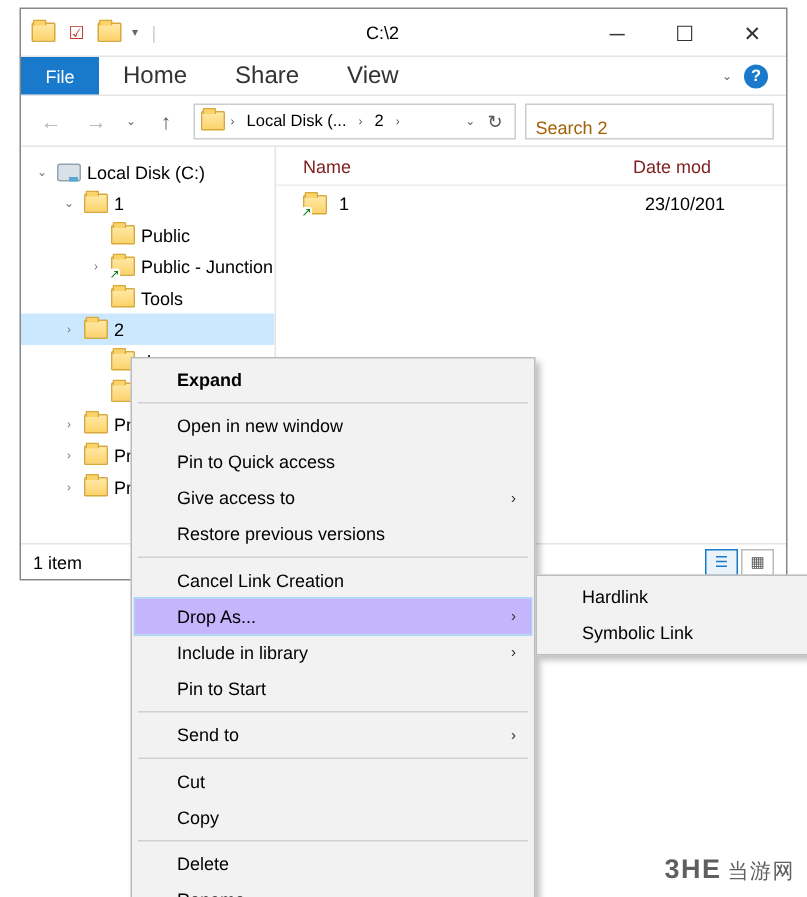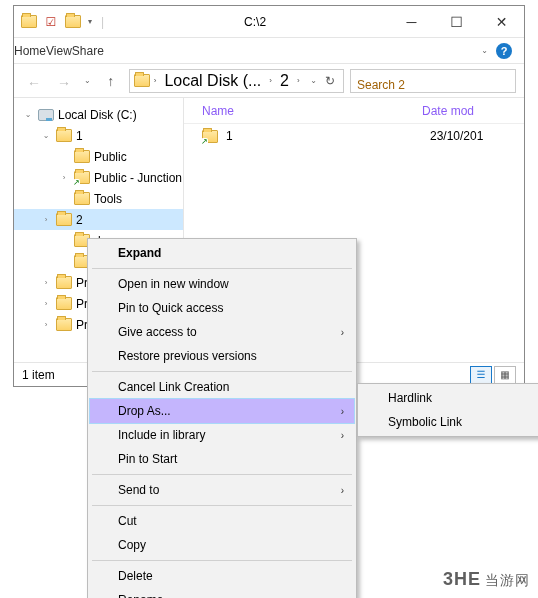--- a/index.html
+++ b/index.html
@@ -7,46 +7,46 @@
   .window { width: 512px; height: 382px; border: 1px solid #888; background: #fff; position: absolute; left: 13px; top: 5px; }
   .titlebar { height: 32px; display: flex; align-items: center; border-bottom: 1px solid #e5e5e5; }
   .qat { display: flex; align-items: center; padding: 0 6px; gap: 4px; height: 100%; }
   .qat-icon { width: 18px; height: 18px; display: flex; align-items: center; justify-content: center; }
   .chev-down { font-size: 8px; color: #666; padding: 0 2px; }
   .window-title { flex: 1; padding-left: 8px; font-size: 12px; text-align: center; }
   .win-controls { display: flex; height: 100%; }
   .win-btn { width: 45px; display: flex; align-items: center; justify-content: center; font-size: 14px; color: #333; }
   .ribbon-tabs { height: 26px; display: flex; align-items: stretch; border-bottom: 1px solid #e5e5e5; }
   .file-tab { background: #1979ca; color: #fff; width: 52px; display: flex; align-items: center; justify-content: center; font-size: 12px; }
-  .rib-tab { padding: 0 0; display: flex; align-items: center; font-size: 12px; color: #333; }
+  .rib-tab { padding: 0 16px; display: flex; align-items: center; font-size: 16px; color: #333; }
   .ribbon-right { flex: 1; display: flex; justify-content: flex-end; align-items: center; gap: 6px; padding-right: 12px; }
   .help-icon { width: 16px; height: 16px; border-radius: 50%; background: #1979ca; color: #fff; font-size: 11px; display: flex; align-items: center; justify-content: center; font-weight: bold; }
   .addr-row { height: 34px; display: flex; align-items: center; padding: 0 8px; gap: 6px; border-bottom: 1px solid #e5e5e5; }
   .nav-arrow { width: 24px; text-align: center; color: #555; font-size: 14px; }
   .nav-arrow.dis { color: #bbb; }
   .addr-bar { flex: 1; height: 24px; border: 1px solid #ccc; display: flex; align-items: center; padding: 0 4px; gap: 2px; }
-  .crumb { padding: 0 4px; font-size: 16px; }
+  .crumb { padding: 0 4px; font-size: 11px; }
   .crumb-sep { font-size: 8px; color: #555; padding: 0 2px; }
   .search-box { width: 166px; height: 24px; border: 1px solid #ccc; display: flex; align-items: flex-end; padding: 0 6px; color: #a16207; }
   .body { display: flex; height: calc(100% - 32px - 26px - 34px - 24px); }
   .tree { width: 170px; border-right: 1px solid #e5e5e5; padding: 6px 0; overflow: hidden; position: relative; }
   .tree-row { height: 21px; display: flex; align-items: center; gap: 4px; padding-left: 8px; white-space: nowrap; }
   .tree-row.selected { background: #cce8ff; }
   .tw { width: 12px; text-align: center; color: #777; font-size: 8px; }
   .tw.open::before { content: "⌄"; }
   .tw.closed::before { content: "›"; }
   .tw.none::before { content: ""; }
   .folder-ico { width: 16px; height: 13px; background: linear-gradient(#ffe9a6, #fcd36b); border: 1px solid #d6a93a; border-radius: 1px; position: relative; flex-shrink: 0; }
   .folder-ico::before { content: ""; position: absolute; top: -3px; left: 0; width: 7px; height: 3px; background: #fcd36b; border: 1px solid #d6a93a; border-bottom: none; border-radius: 1px 1px 0 0; }
   .disk-ico { width: 16px; height: 12px; background: #d9e0e7; border: 1px solid #8fa6b2; border-radius: 2px; position: relative; flex-shrink: 0; }
   .disk-ico::after { content: ""; position: absolute; right: 1px; bottom: -1px; width: 6px; height: 3px; background: #5aa7d4; }
   .junction-ico { position: relative; }
   .junction-ico::after { content: "↗"; position: absolute; left: -2px; bottom: -3px; font-size: 8px; color: #0a7a0a; background: #fff; border-radius: 2px; line-height: 7px; }
   .list-area { flex: 1; position: relative; }
-  .list-head { height: 26px; display: flex; align-items: center; border-bottom: 1px solid #eee; padding-left: 18px; color: #8b5cf6; }
+  .list-head { height: 26px; display: flex; align-items: center; border-bottom: 1px solid #eee; padding-left: 18px; color: #7f1d1d; }
   .list-head .col { font-size: 12px; }
   .list-head .col-name { flex: 0 0 220px; }
   .list-row { height: 24px; display: flex; align-items: center; padding-left: 18px; gap: 8px; }
   .statusbar { position: absolute; bottom: 0; left: 0; right: 0; height: 24px; border-top: 1px solid #e5e5e5; display: flex; align-items: center; justify-content: space-between; padding: 0 8px; font-size: 12px; }
   .view-btns { display: flex; gap: 2px; }
   .view-btn { width: 22px; height: 18px; border: 1px solid #bbb; display: flex; align-items: center; justify-content: center; font-size: 10px; color: #555; }
   .view-btn.active { border-color: #1979ca; background: #eaf3fb; color: #1979ca; }
   .ctx-menu { position: absolute; left: 87px; top: 238px; width: 270px; background: #f2f2f2; border: 1px solid #bcbcbc; box-shadow: 3px 3px 4px rgba(0,0,0,.25); z-index: 10; padding: 2px; }
   .ctx-item { height: 24px; display: flex; align-items: center; padding: 0 24px 0 28px; font-size: 12px; position: relative; }
   .ctx-item.bold { font-weight: 600; }
@@ -75,23 +75,24 @@
     </div>
     <div class="window-title">C:\2</div>
     <div class="win-controls">
       <div class="win-btn">─</div>
       <div class="win-btn">☐</div>
       <div class="win-btn">✕</div>
     </div>
   </div>
 
   <div class="ribbon-tabs">
+    <div class="file-tab">File</div>
     <div class="rib-tab">Home</div>
+    <div class="rib-tab">Share</div>
     <div class="rib-tab">View</div>
-    <div class="rib-tab">Share</div>
     <div class="ribbon-right">
       <span class="chev-down">⌄</span>
       <span class="help-icon">?</span>
     </div>
   </div>
 
   <div class="addr-row">
     <div class="nav-arrow dis">←</div>
     <div class="nav-arrow dis">→</div>
     <div class="chev-down">⌄</div>

